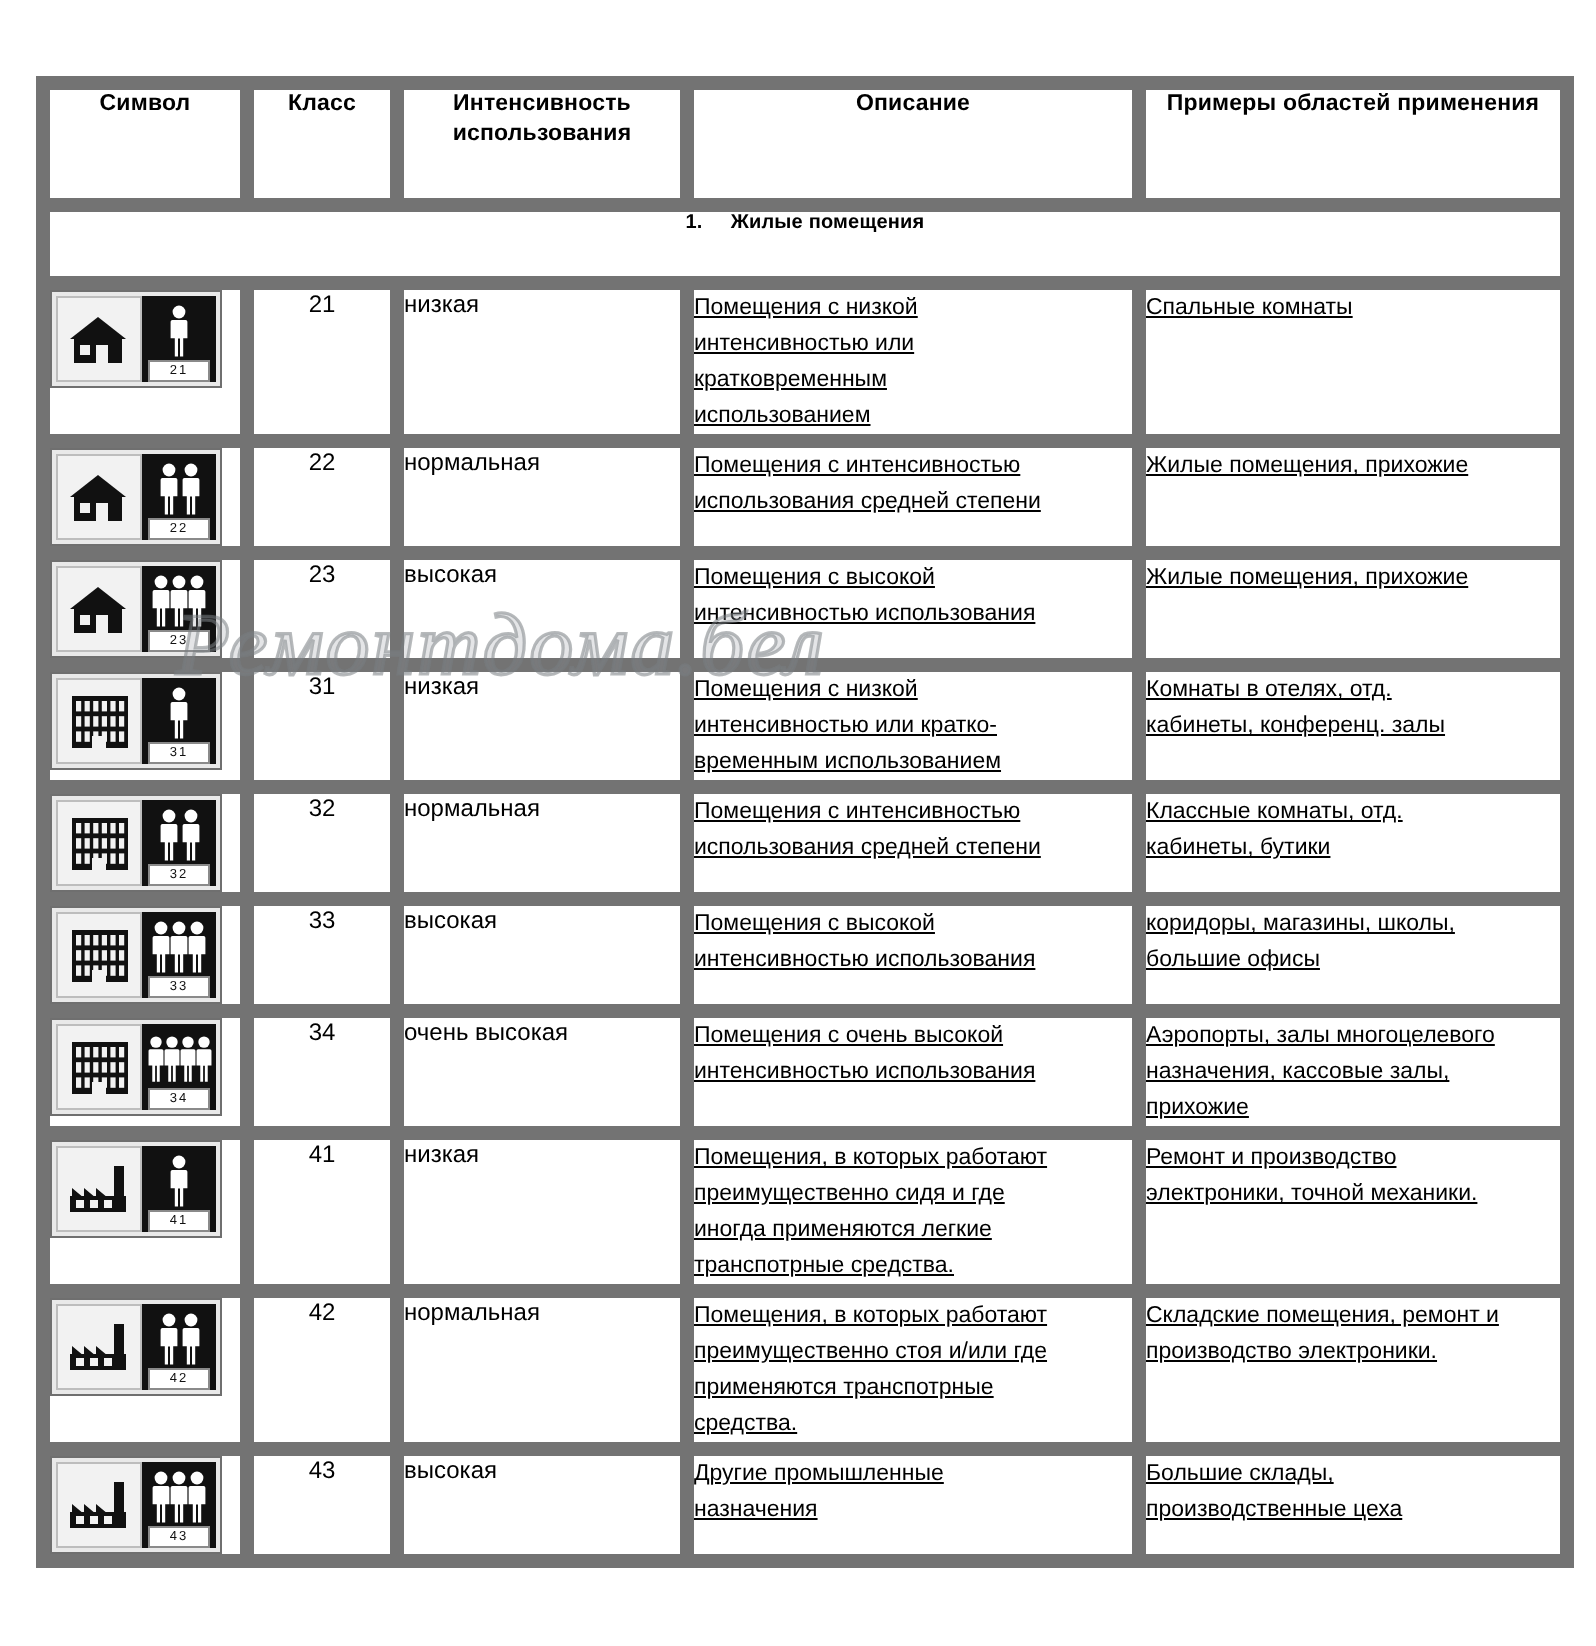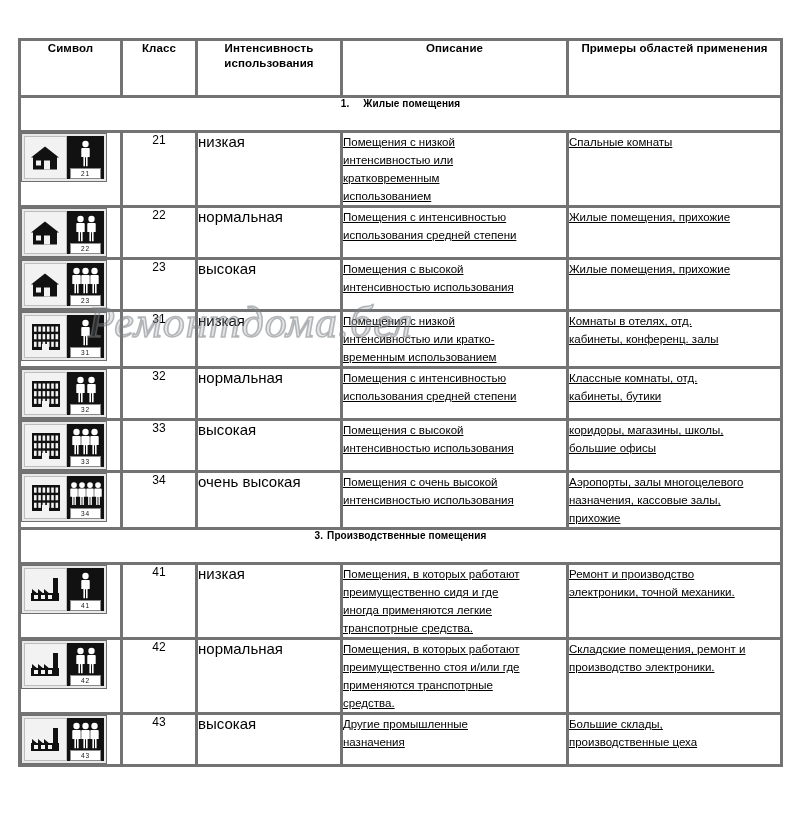--- a/index.html
+++ b/index.html
@@ -50,21 +50,21 @@
     position: absolute;
     left: 18px;
     top: 38px;
     width: 762px;
     border-collapse: collapse;
     table-layout: fixed;
     background: transparent;
     z-index: 2;
   }
   #symbol-table td, #symbol-table th {
-    border: 3px solid #737373;
+    border: 7px solid #737373;
     vertical-align: top;
     padding: 0;
     background: transparent;
   }
 
   
   .col-symbol   { width: 102px; }
   .col-class    { width: 75px;  }
   .col-intens   { width: 145px; }
   .col-desc     { width: 226px; }
@@ -103,21 +103,21 @@
   }
   .cell-class {
     text-align: center;
     vertical-align: top;
     font-size: 12px;
     padding: 10px 4px 6px 4px;
   }
   .cell-intens {
     text-align: left;
     vertical-align: top;
-    font-size: 15px;
+    font-size: 12px;
     padding: 10px 6px 6px 8px;
   }
   .cell-desc, .cell-examples {
     text-align: left;
     vertical-align: top;
     font-size: 11.5px;
     line-height: 18px;
     padding: 8px 8px 6px 8px;
   }
   .cell-desc .line, .cell-examples .line { display: block; white-space: nowrap; text-decoration: underline; }
@@ -537,23 +537,20 @@
             <span class="line">Помещения с очень высокой</span>
             <span class="line">интенсивностью использования</span>
           </td>
           <td class="cell-examples">
             <span class="line">Аэропорты, залы многоцелевого</span>
             <span class="line">назначения, кассовые залы,</span>
             <span class="line">прихожие</span>
           </td>
         </tr>
         <tr>
-          <td class="section-cell" colspan="5"><span class="section-num tight">3.</span><span>Производственные помещения</span></td>
-        </tr>
-        <tr>
           <td class="cell-symbol">
             <div class="pictogram">
               <div class="picto-left">
                 <svg class="factory-svg" width="34" height="26" viewBox="0 0 34 26">
                   <rect x="24" y="1" width="5" height="16" fill="#111"></rect>
                   <polygon points="3,22 3,12 9,17 9,12 15,17 15,12 21,17 21,22" fill="#111"></polygon>
                   <rect x="2" y="16" width="28" height="8" fill="#111"></rect>
                   <rect x="5" y="18" width="4" height="4" fill="#f2f2f2"></rect>
                   <rect x="12" y="18" width="4" height="4" fill="#f2f2f2"></rect>
                   <rect x="19" y="18" width="4" height="4" fill="#f2f2f2"></rect>

